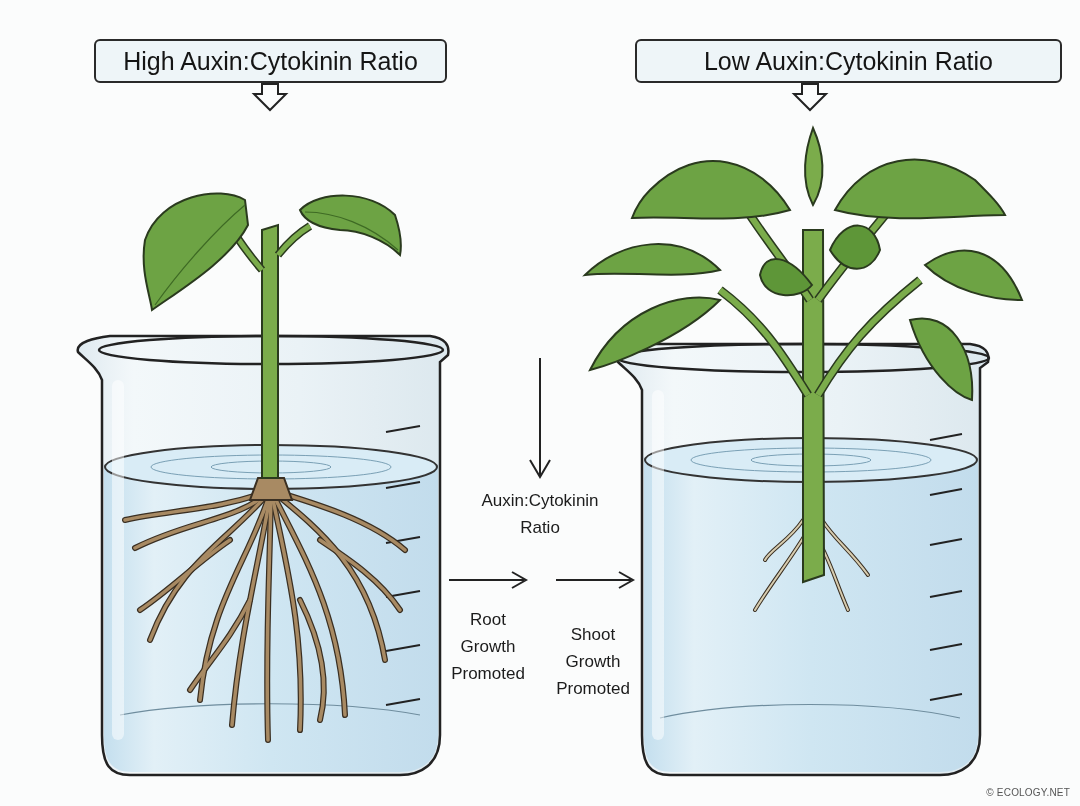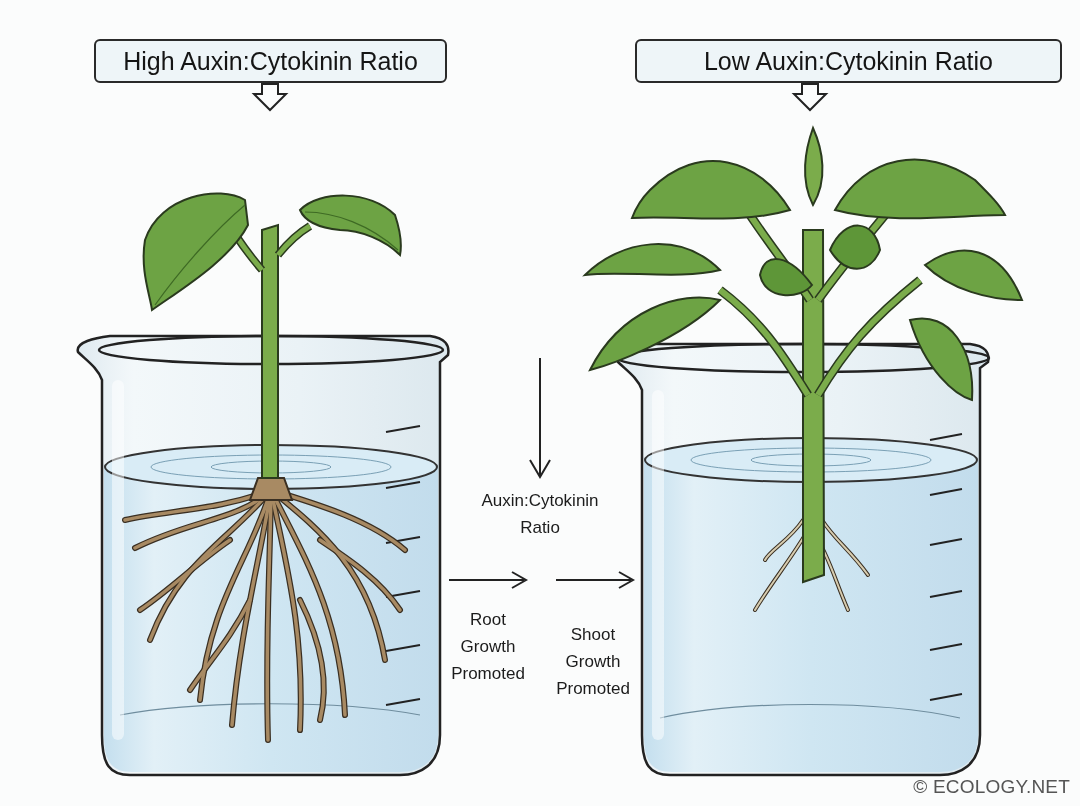--- a/index.html
+++ b/index.html
@@ -3,21 +3,21 @@
 <meta charset="utf-8">
 <style>
   html, body { margin:0; padding:0; }
   body { width:1080px; height:806px; background:#fbfcfc; position:relative; overflow:hidden;
          font-family:"Liberation Sans", sans-serif; }
   .label-box { position:absolute; height:44px; border:2px solid #2a2a2a; border-radius:6px;
                background:#eef5f8; display:flex; align-items:center; justify-content:center;
                font-size:25px; color:#151515; box-sizing:border-box; }
   .txt { position:absolute; color:#1c1c1c; font-size:17px; text-align:center; line-height:27px; }
   svg.scene { position:absolute; left:0; top:0; }
-  .credit { position:absolute; right:10px; bottom:8px; font-size:19px; color:#555; letter-spacing:0.2px; }
+  .credit { position:absolute; right:10px; bottom:8px; font-size:10px; color:#555; letter-spacing:0.2px; }
 </style>
 </head>
 <body>
 
 <svg class="scene" width="1080" height="806" viewBox="0 0 1080 806">
   <defs>
     <linearGradient id="waterG" x1="0" y1="0" x2="1" y2="0">
       <stop offset="0" stop-color="#c4dfee"></stop>
       <stop offset="0.15" stop-color="#e2f0f7"></stop>
       <stop offset="0.5" stop-color="#cfe6f2"></stop>

